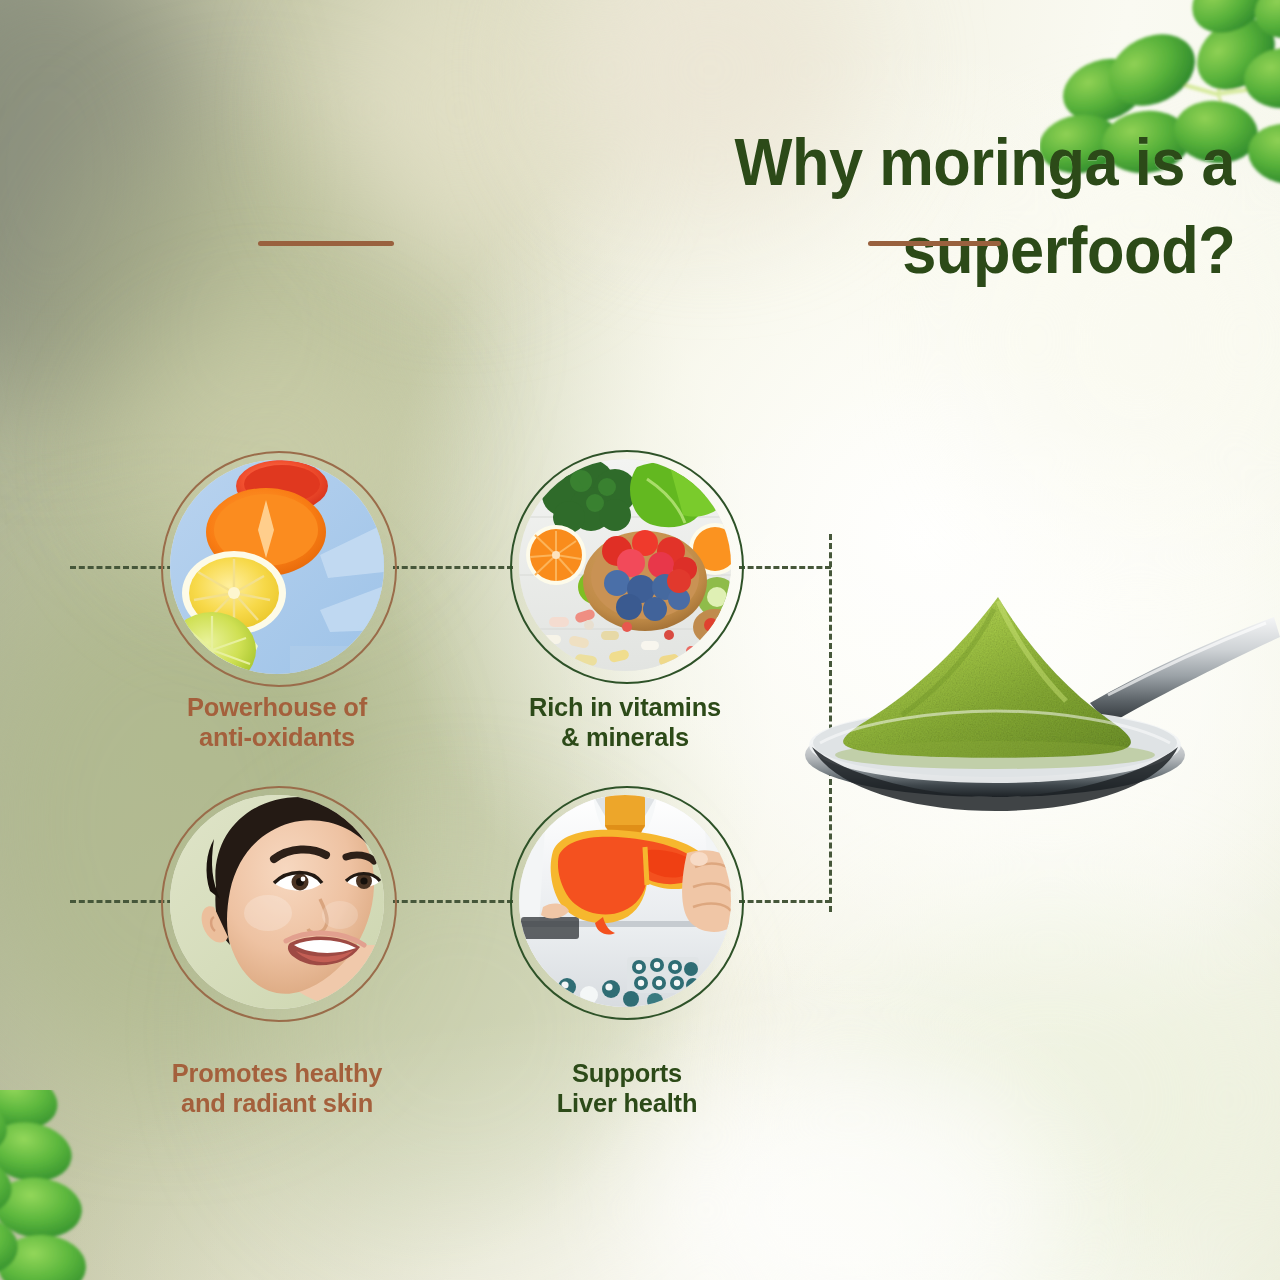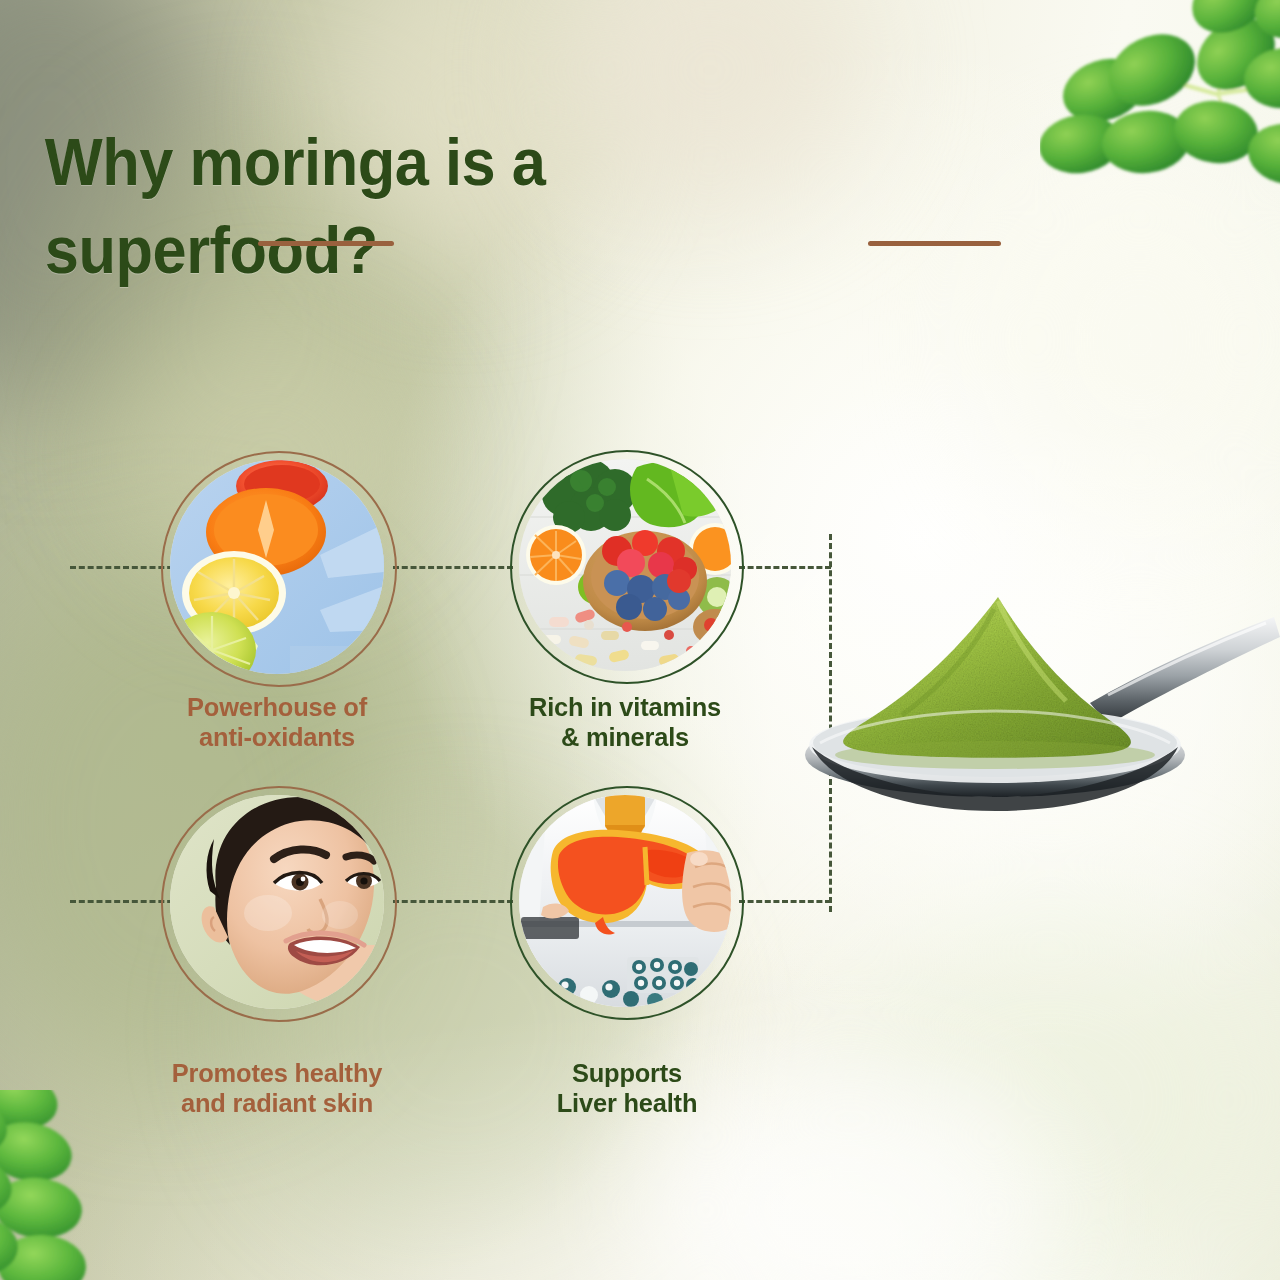--- a/index.html
+++ b/index.html
@@ -26,21 +26,21 @@
   .b6{left:250px;top:820px;width:420px;height:420px;background:rgba(196,202,166,0.35);}
   .b7{left:820px;top:900px;width:460px;height:400px;background:rgba(236,240,220,0.75);}
   .b8{left:980px;top:160px;width:320px;height:360px;background:rgba(250,250,240,0.8);}
   .b9{left:640px;top:1060px;width:420px;height:300px;background:rgba(253,253,250,0.85);}
   .b10{left:120px;top:330px;width:300px;height:260px;background:rgba(222,222,190,0.4);}
   .bg-veil{position:absolute;inset:0;background:
       radial-gradient(ellipse 50% 40% at 78% 55%, rgba(255,255,255,0.55) 0%, rgba(255,255,255,0) 70%),
       radial-gradient(ellipse 70% 30% at 50% 100%, rgba(255,255,255,0.35) 0%, rgba(255,255,255,0) 70%);}
 
   
-  .title-wrap{position:absolute;left:0;top:118px;width:1280px;text-align:left;}
+  .title-wrap{position:absolute;left:0;top:118px;width:1280px;text-align:right;}
   .title-line{
     font-weight:700;font-size:66px;line-height:88px;letter-spacing:-0.5px;
     color:#2c4a18;font-family:"Liberation Sans", sans-serif;
     transform:scaleX(0.93);transform-origin:center;
     text-shadow:0 1px 0 rgba(255,255,255,0.25);
   }
   .rule{position:absolute;height:5px;border-radius:3px;background:#99613e;top:241px;}
   .rule-left{left:258px;width:136px;}
   .rule-right{left:868px;width:133px;}
 

